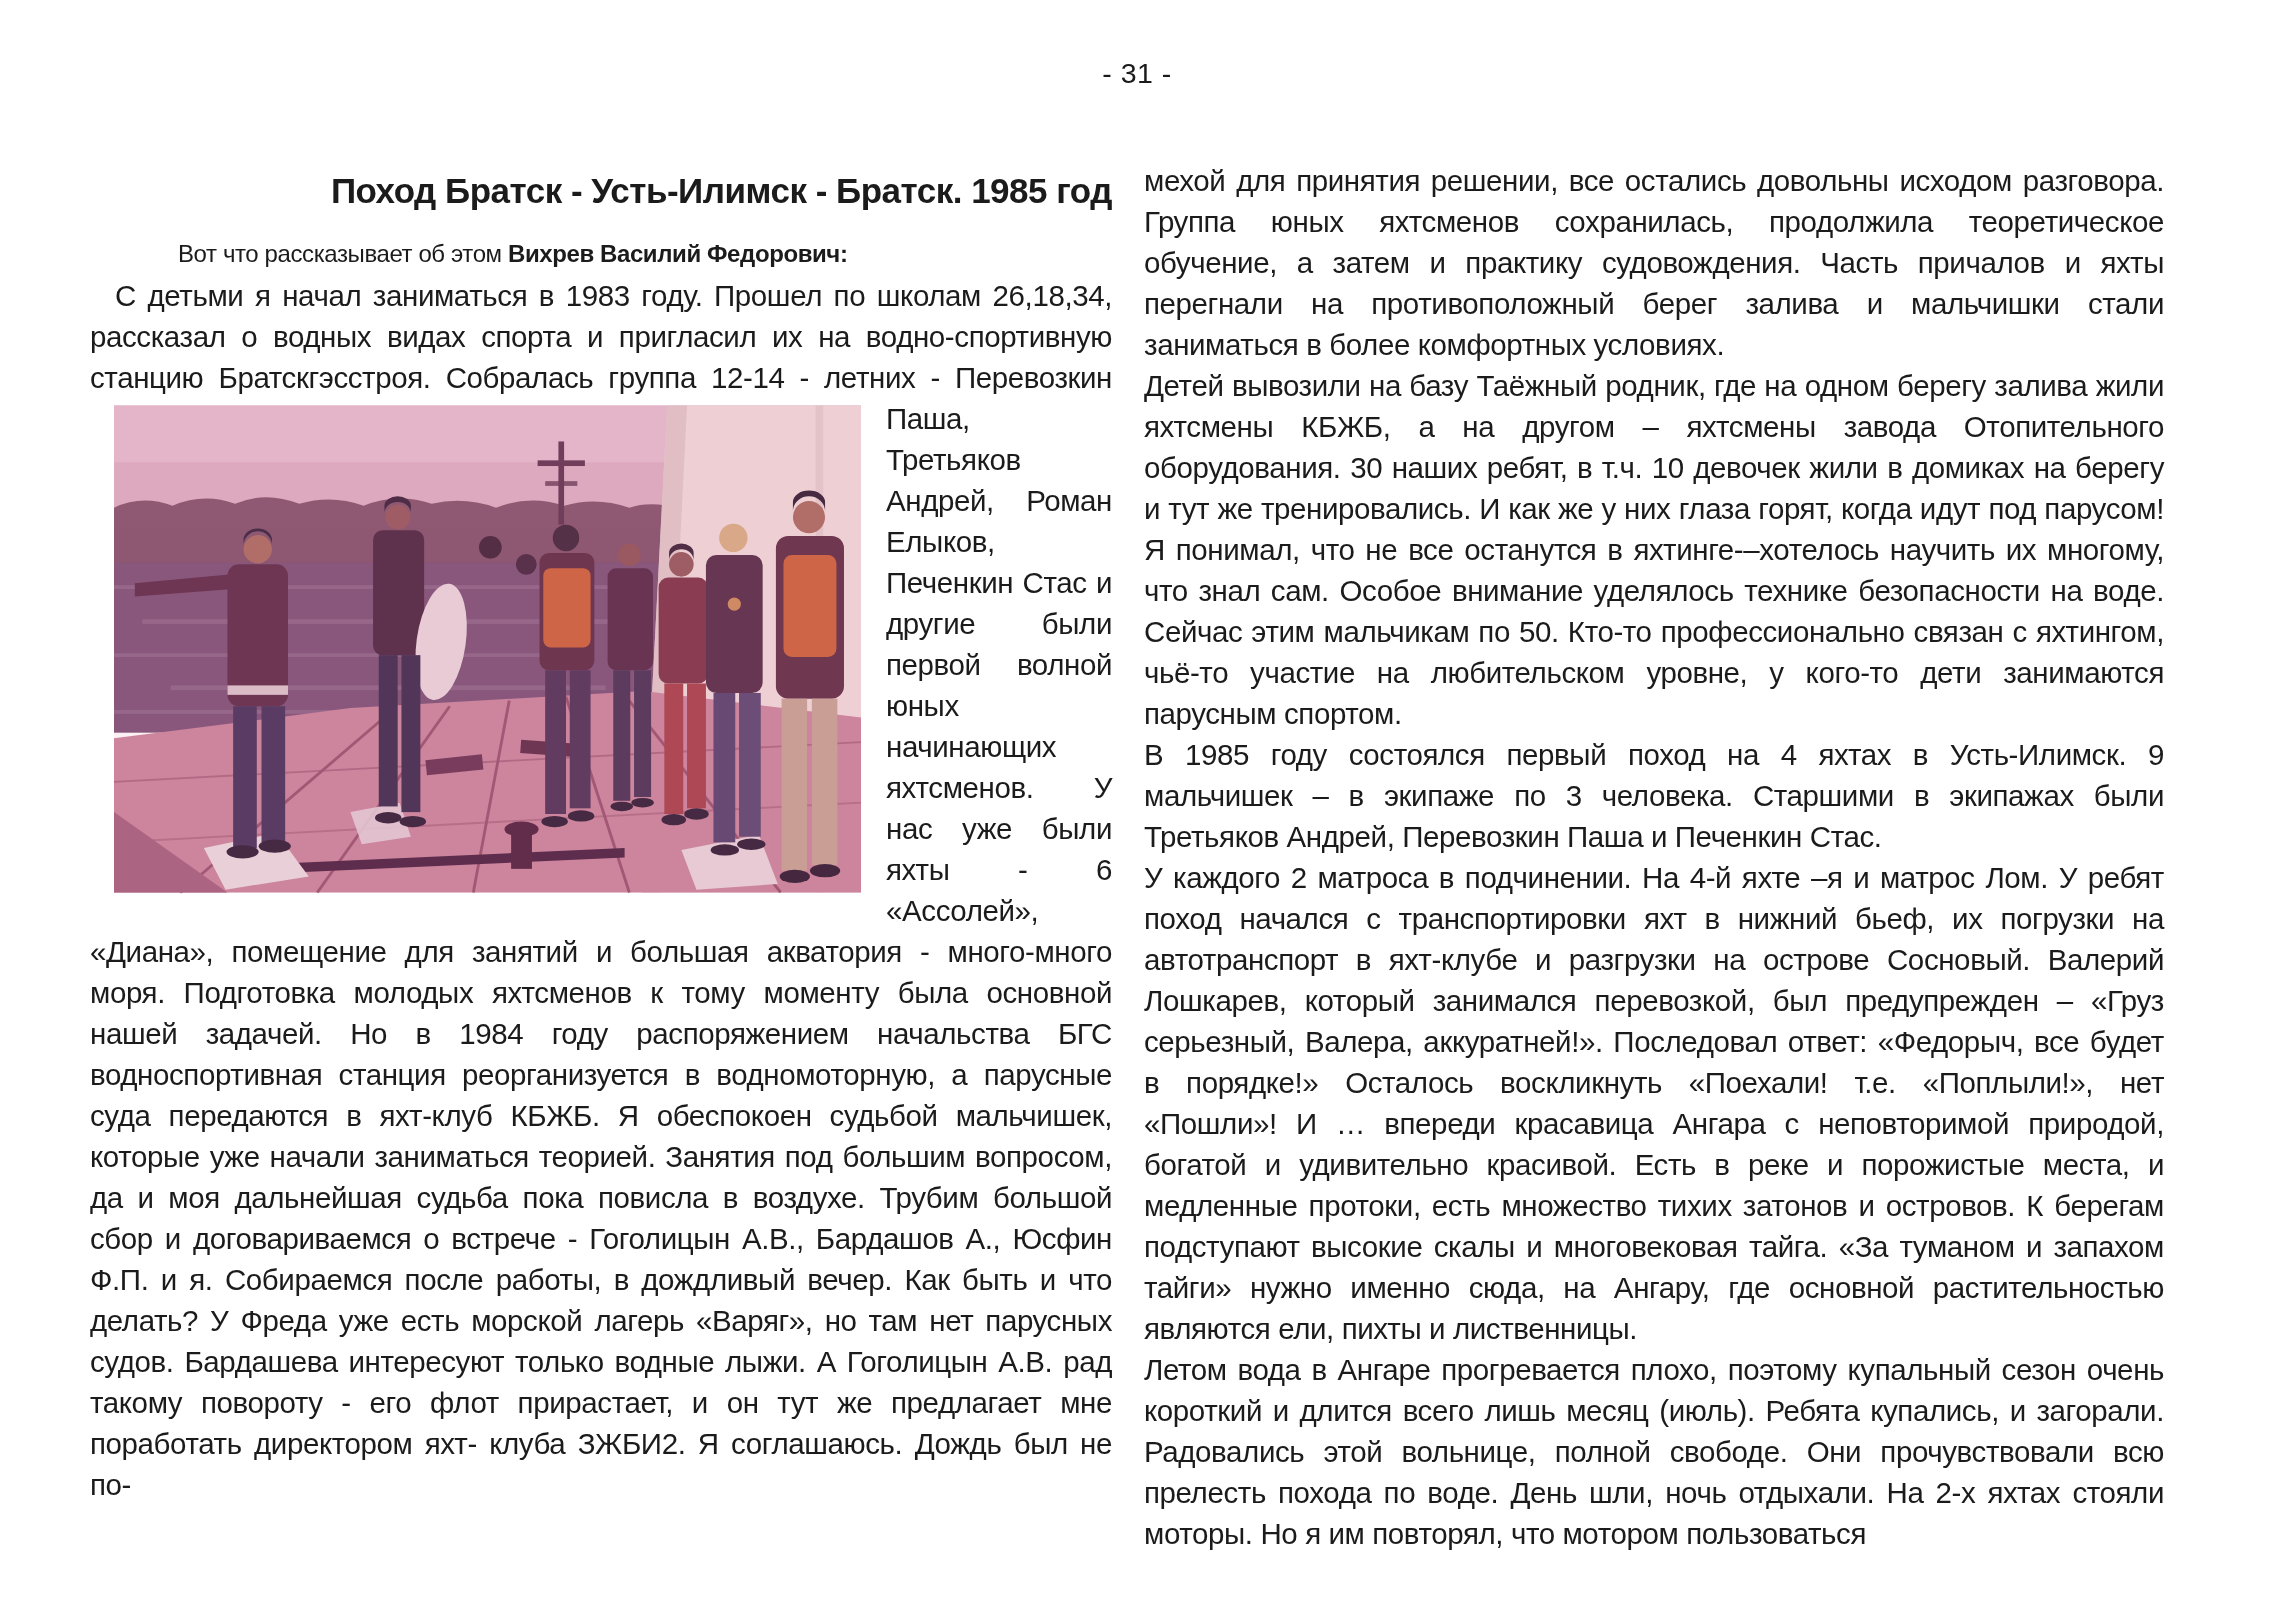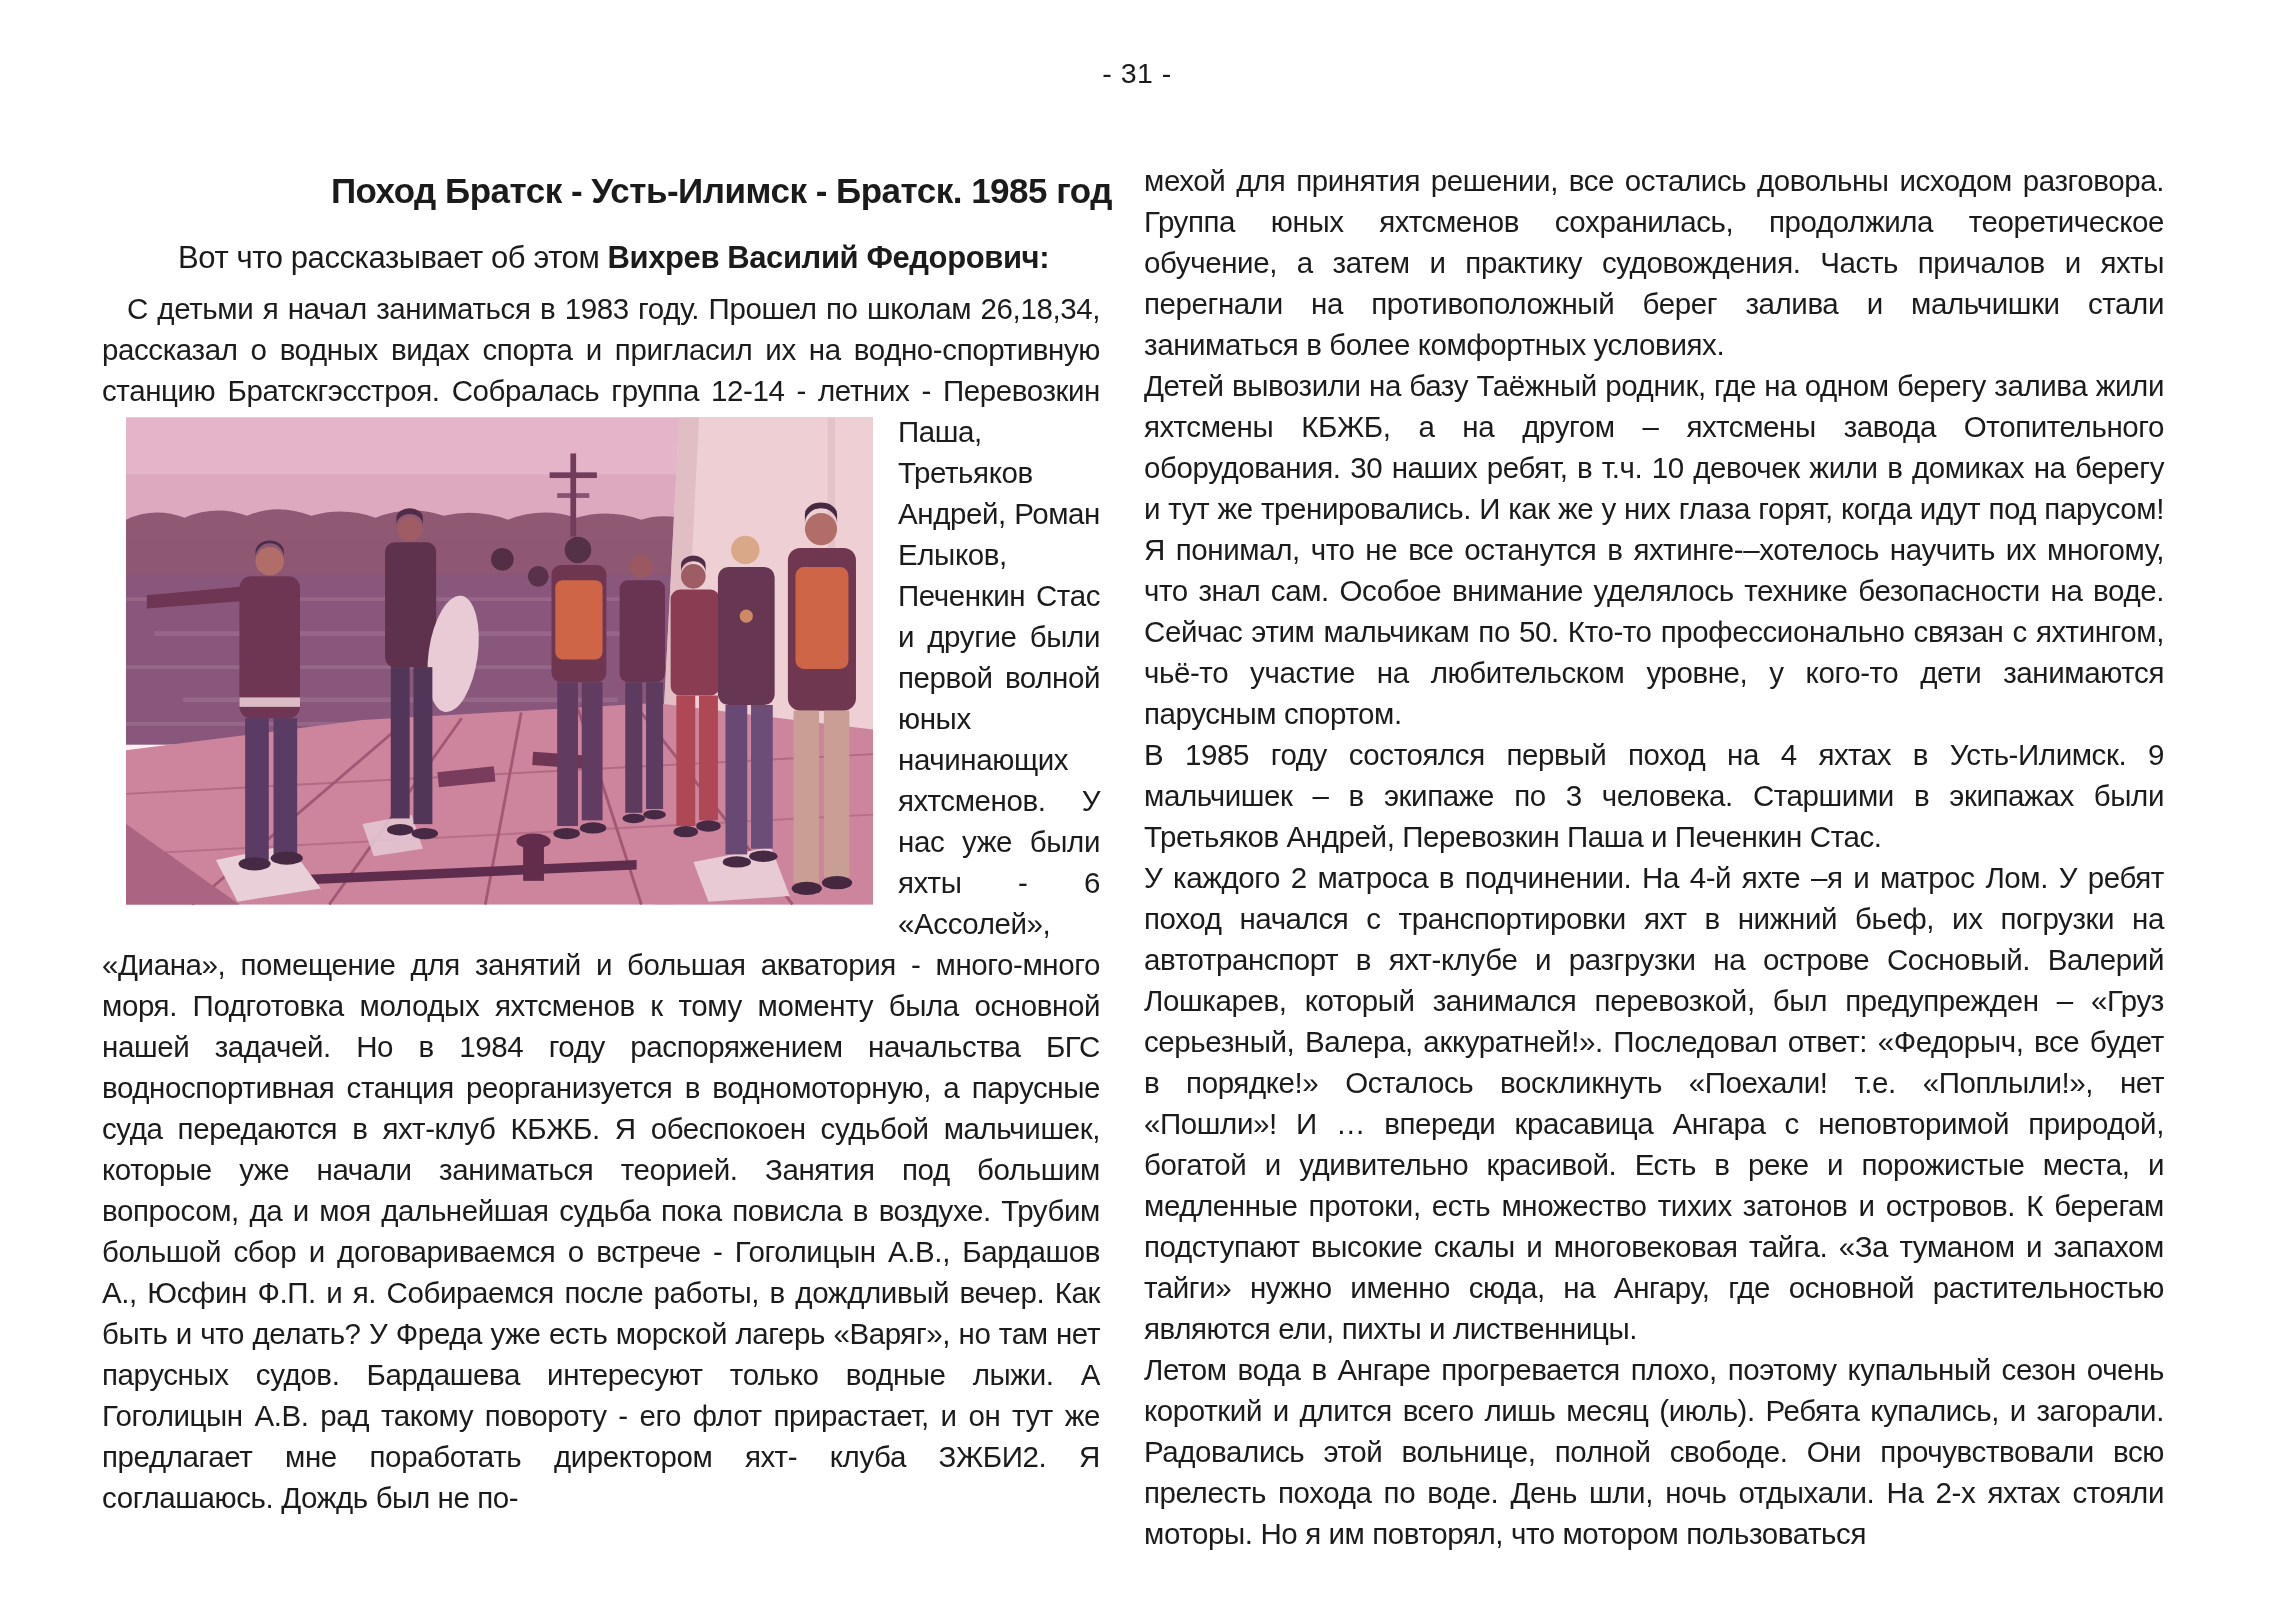--- a/index.html
+++ b/index.html
@@ -13,27 +13,27 @@
     text-align:center;font-size:28.5px;letter-spacing:0.5px;
   }
   .col-left{position:absolute;left:90px;top:152px;width:1022px;}
   .col-right{position:absolute;left:1144px;top:160px;width:1020px;}
   .title{
     font-size:35px;font-weight:bold;letter-spacing:-0.5px;
     margin:19px 0 28.5px 95px;
     text-align:right;
   }
   .intro{
-    font-size:31px;letter-spacing:-0.4px;
+    font-size:24px;letter-spacing:-0.4px;
     margin:0 0 7.6px 0;padding-left:88px;
   }
   .intro .speaker{font-weight:bold;}
   .body-text{
     font-size:29.5px;line-height:41px;letter-spacing:-0.4px;
-    text-align:justify;margin:12px;
+    text-align:justify;margin:0;
   }
   .first-indent{text-indent:25px;}
   .photo-float{
     float:left;width:747px;height:490px;
     margin:5.7px 25px 5.7px 24px;
   }
   .photo-float svg{display:block;width:100%;height:100%;}
   .col-right .body-text{margin:0;}
 </style>
 </head>

